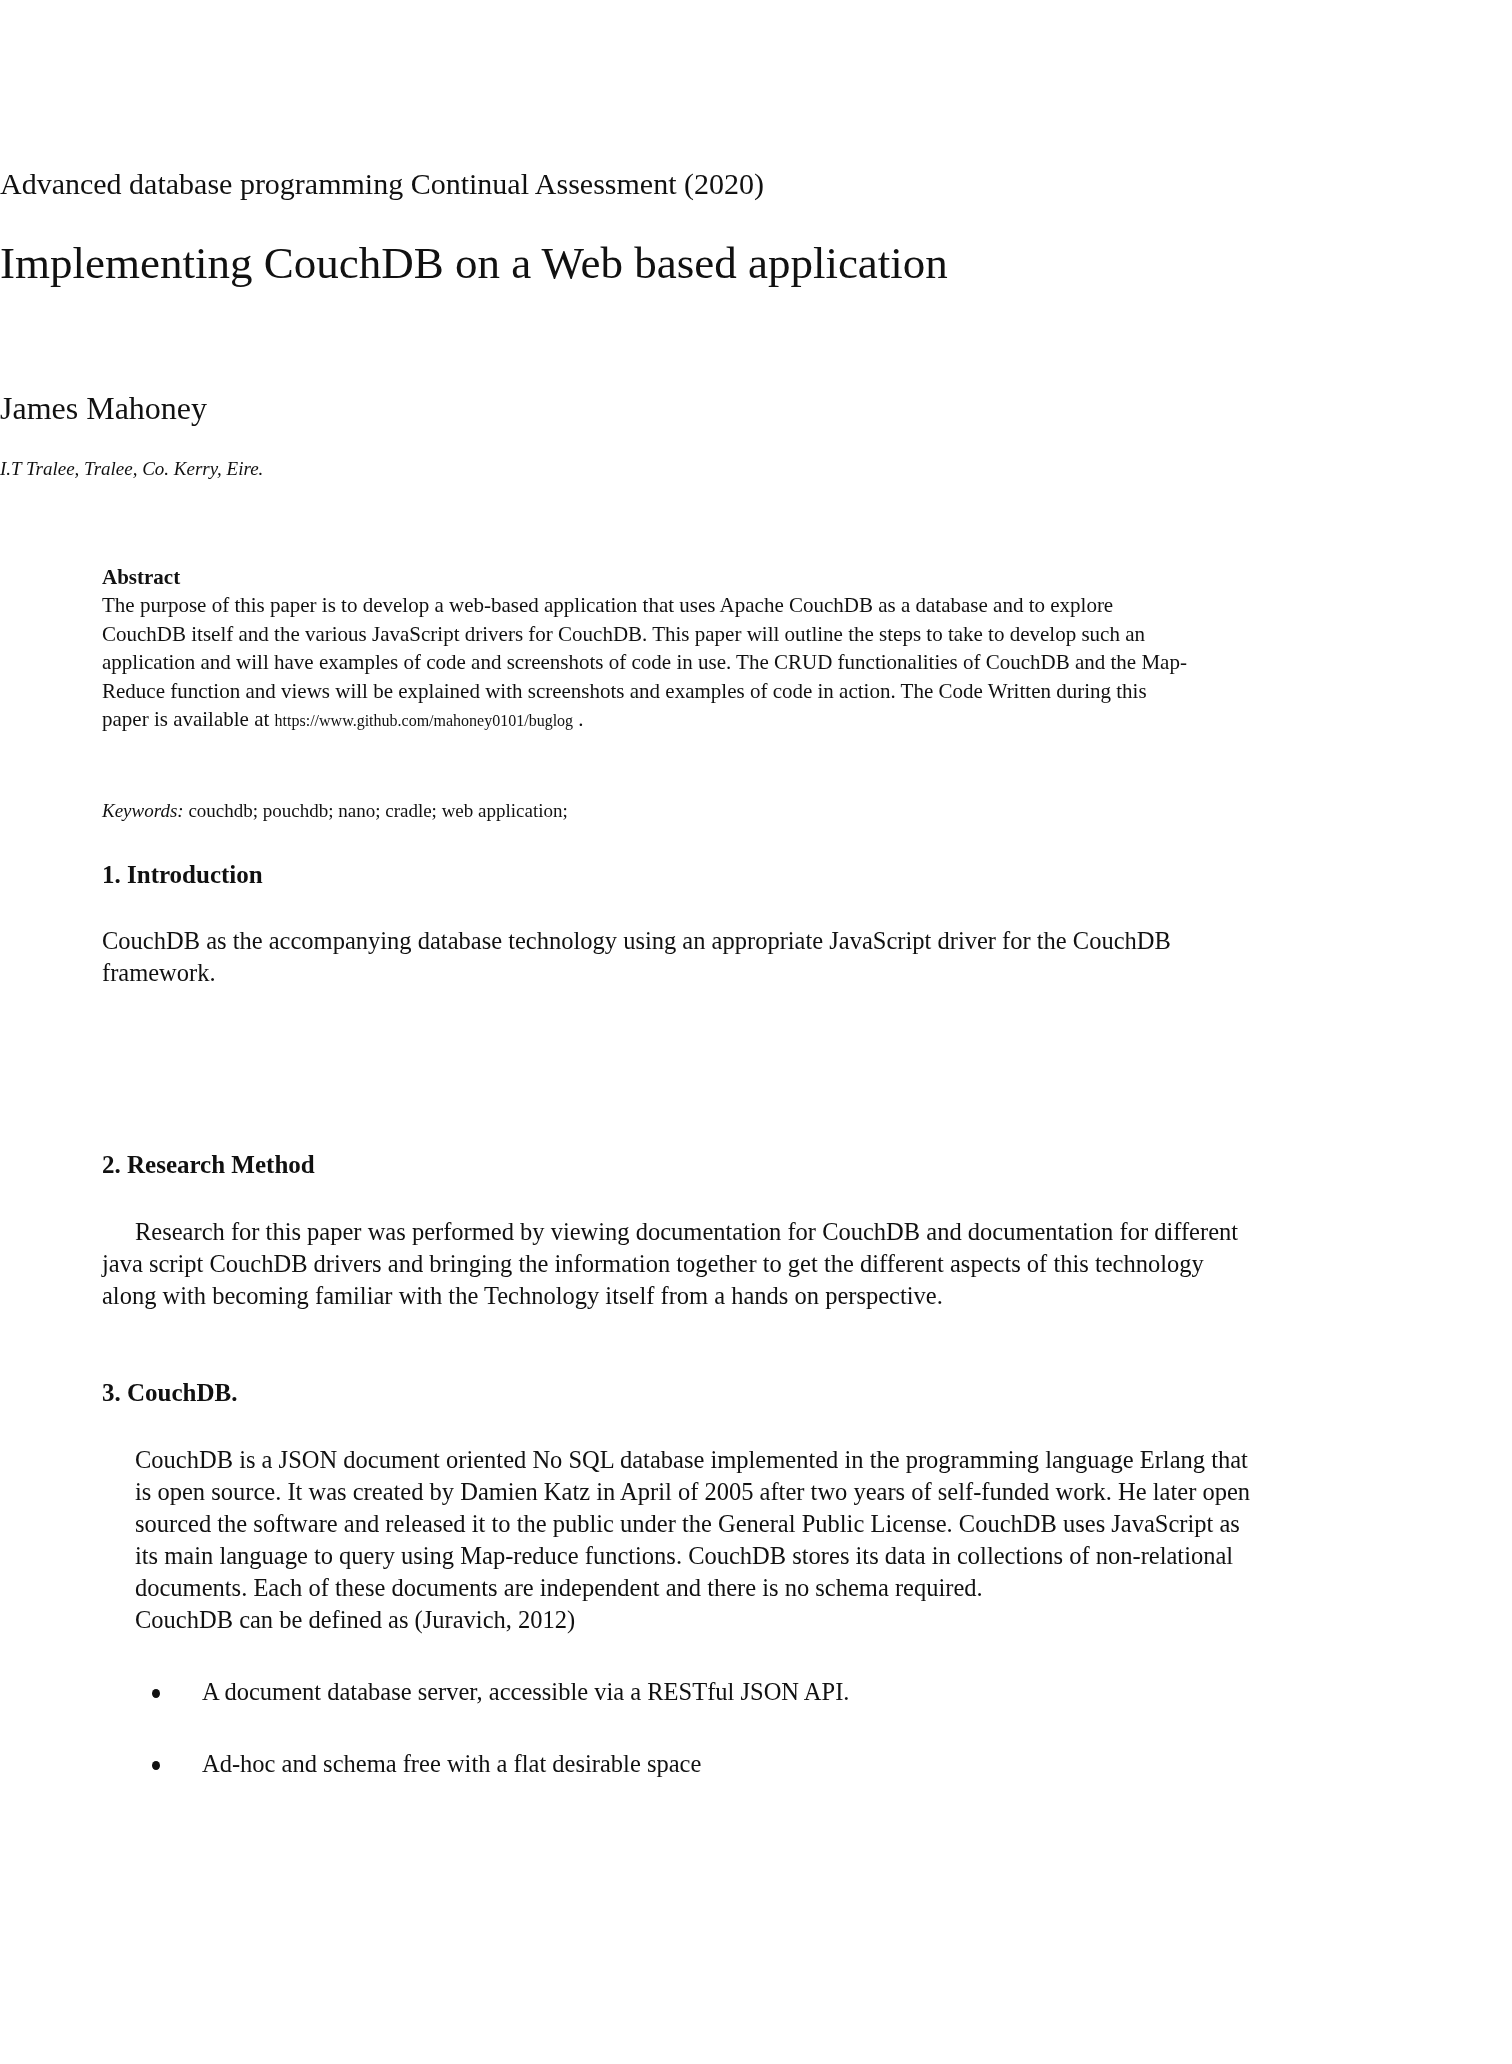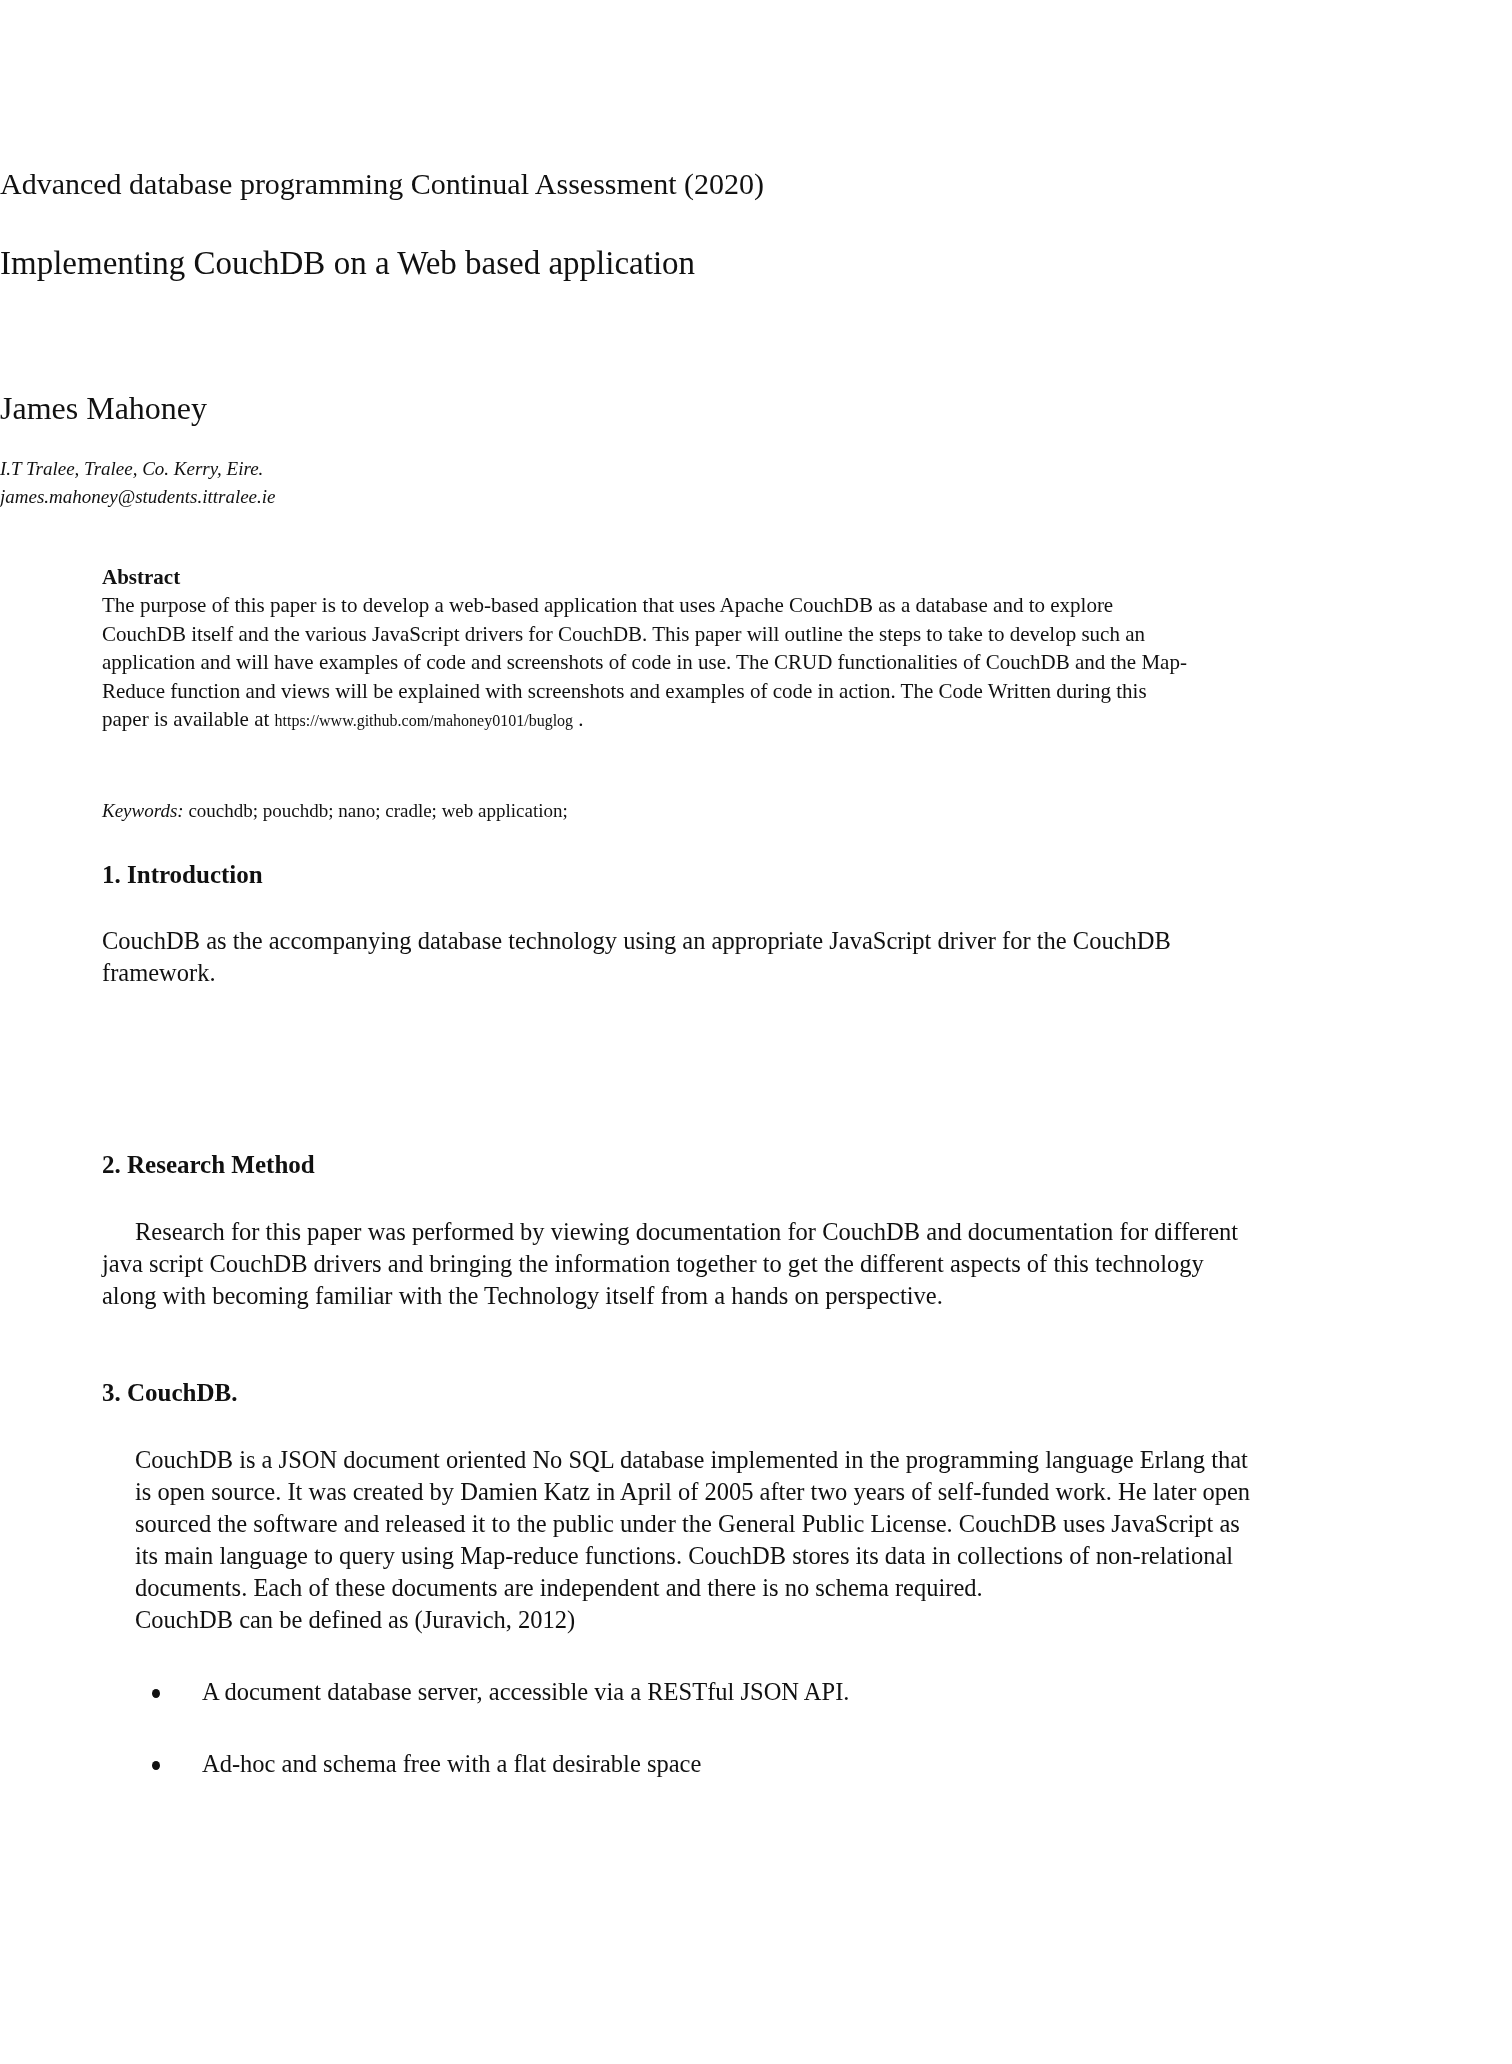--- a/index.html
+++ b/index.html
@@ -18,21 +18,21 @@
     .abs { position: absolute; }
     .center { left: 0; width: 1512px; }
 
     .course {
       top: 166px;
       font-size: 30px;
       line-height: 36px;
     }
     .title {
       top: 237px;
-      font-size: 33px;
+      font-size: 45px;
       line-height: 52px;
     }
     .author {
       top: 389px;
       font-size: 32px;
       line-height: 38px;
     }
     .affil {
       top: 455px;
       font-size: 19px;
@@ -110,21 +110,20 @@
     }
   </style>
 </head>
 <body>
 
 <div class="abs center course">Advanced database programming Continual Assessment (2020)</div>
 <div class="abs center title">Implementing CouchDB on a Web based application</div>
 <div class="abs center author">James Mahoney</div>
 <div class="abs center affil">
   <div>I.T Tralee, Tralee, Co. Kerry, Eire.</div>
-  <div>james.mahoney@students.ittralee.ie</div>
 </div>
 
 <div class="abs abstract">
   <h3>Abstract</h3>
   <p>The purpose of this paper is to develop a web-based application that uses Apache CouchDB as a database and to explore</p>
   <p>CouchDB itself and the various JavaScript drivers for CouchDB. This paper will outline the steps to take to develop such an</p>
   <p>application and will have examples of code and screenshots of code in use. The CRUD functionalities of CouchDB and the Map-</p>
   <p>Reduce function and views will be explained with screenshots and examples of code in action. The Code Written during this</p>
   <p><span>paper is available at </span><span class="url">https://www.github.com/mahoney0101/buglog</span><span> .</span></p>
 </div>

